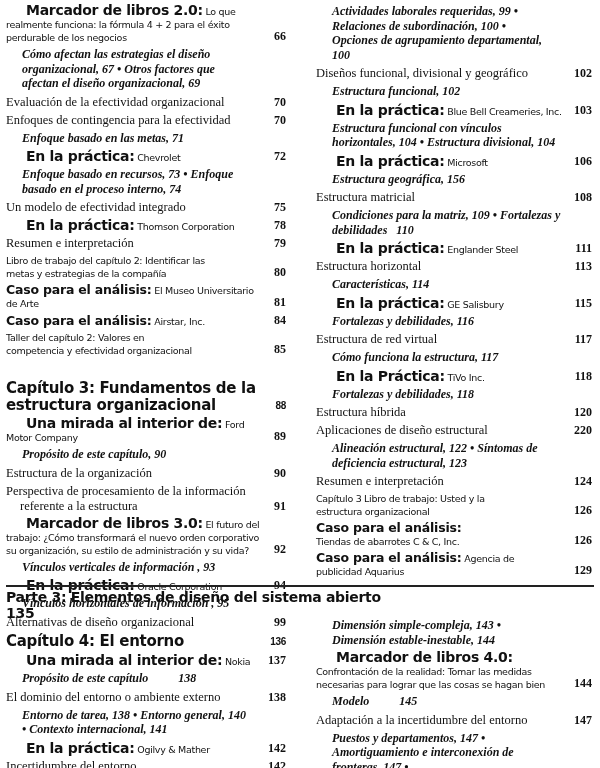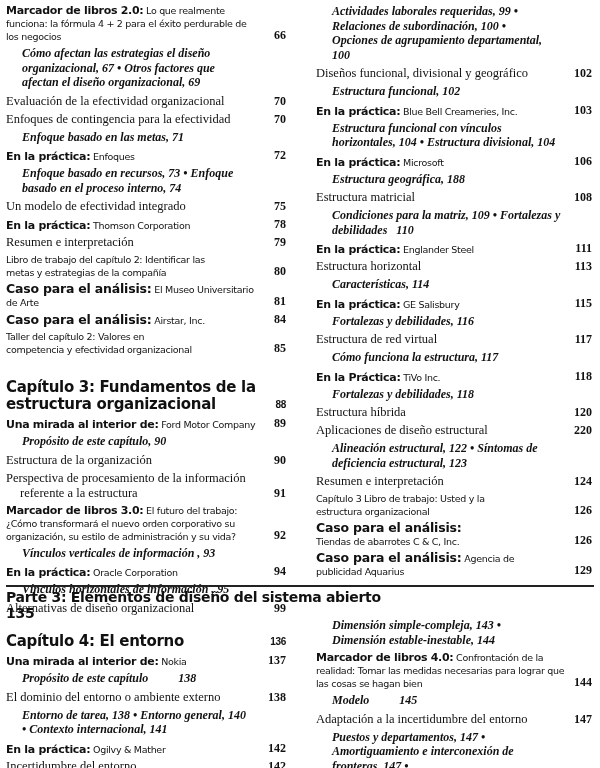--- a/index.html
+++ b/index.html
@@ -11,21 +11,21 @@
   .col-left-b { left: 6px; top: 633px; width: 280px; }
   .col-right-b { left: 316px; top: 618px; width: 276px; }
 
   .entry { display: flex; justify-content: space-between; align-items: flex-end; margin-bottom: 3px; }
   .entry .txt { flex: 1; }
   .entry .pg { width: 26px; text-align: right; font-family: "Liberation Serif", serif; font-weight: bold; font-size: 12px; }
 
   .serif { font-family: "Liberation Serif", serif; font-size: 12.5px; line-height: 15px; }
   .sans { font-family: "DejaVu Sans", sans-serif; font-size: 9.5px; line-height: 13px; letter-spacing: -0.3px; }
   .sub { font-family: "Liberation Serif", serif; font-style: italic; font-weight: bold; font-size: 12px; line-height: 14.5px; padding-left: 16px; margin-bottom: 4px; }
-  .lbl { font-family: "DejaVu Sans", sans-serif; font-weight: bold; font-size: 11px; letter-spacing: -0.3px; }
+  .lbl { font-family: "DejaVu Sans", sans-serif; font-weight: bold; font-size: 14px; letter-spacing: -0.3px; margin-left: 20px; }
   .lbl-big { font-family: "DejaVu Sans", sans-serif; font-weight: bold; font-size: 12.5px; letter-spacing: -0.2px; }
   .chapter { font-family: "DejaVu Sans", sans-serif; font-weight: bold; font-size: 15px; line-height: 17px; letter-spacing: -0.3px; margin-top: 23px; margin-bottom: 3px; }
   .chapter .pg { font-family: Liberation Sans, sans-serif; font-size: 10px; }
   .gap { margin-top: 2px; }
 
   .part-rule { position: absolute; left: 6px; width: 588px; top: 585px; height: 2px; background: #222; }
   .part { position: absolute; left: 6px; width: 588px; top: 589px; display: flex; justify-content: space-between;
           font-family: "DejaVu Sans", sans-serif; font-weight: bold; font-size: 14px; letter-spacing: -0.3px; flex-direction: column; }
 </style>
 </head>
@@ -42,21 +42,21 @@
     <div class="entry">
       <div class="txt serif">Evaluación de la efectividad organizacional</div>
       <div class="pg">70</div>
     </div>
     <div class="entry">
       <div class="txt serif">Enfoques de contingencia para la efectividad</div>
       <div class="pg">70</div>
     </div>
     <div class="sub">Enfoque basado en las metas, 71</div>
     <div class="entry">
-      <div class="txt sans"><span class="lbl">En la práctica:</span><span> Enfoques</span></div>
+      <div class="txt sans"><span class="lbl">En la práctica:</span><span> Chevrolet</span></div>
       <div class="pg">72</div>
     </div>
     <div class="sub" style="width:220px">Enfoque basado en recursos, 73 • Enfoque basado en el proceso interno, 74</div>
     <div class="entry">
       <div class="txt serif">Un modelo de efectividad integrado</div>
       <div class="pg">75</div>
     </div>
     <div class="entry">
       <div class="txt sans"><span class="lbl">En la práctica:</span><span> Thomson Corporation</span></div>
       <div class="pg">78</div>
@@ -123,21 +123,21 @@
     <div class="sub">Estructura funcional, 102</div>
     <div class="entry">
       <div class="txt sans"><span class="lbl">En la práctica:</span><span> Blue Bell Creameries, Inc.</span></div>
       <div class="pg">103</div>
     </div>
     <div class="sub" style="width:230px">Estructura funcional con vínculos horizontales, 104 • Estructura divisional, 104</div>
     <div class="entry">
       <div class="txt sans"><span class="lbl">En la práctica:</span><span> Microsoft</span></div>
       <div class="pg">106</div>
     </div>
-    <div class="sub">Estructura geográfica, 188</div>
+    <div class="sub">Estructura geográfica, 156</div>
     <div class="entry">
       <div class="txt serif">Estructura matricial</div>
       <div class="pg">108</div>
     </div>
     <div class="sub" style="width:230px;white-space:pre-wrap">Condiciones para la matriz, 109 • Fortalezas y debilidades   110</div>
     <div class="entry">
       <div class="txt sans"><span class="lbl">En la práctica:</span><span> Englander Steel</span></div>
       <div class="pg">111</div>
     </div>
     <div class="entry">

